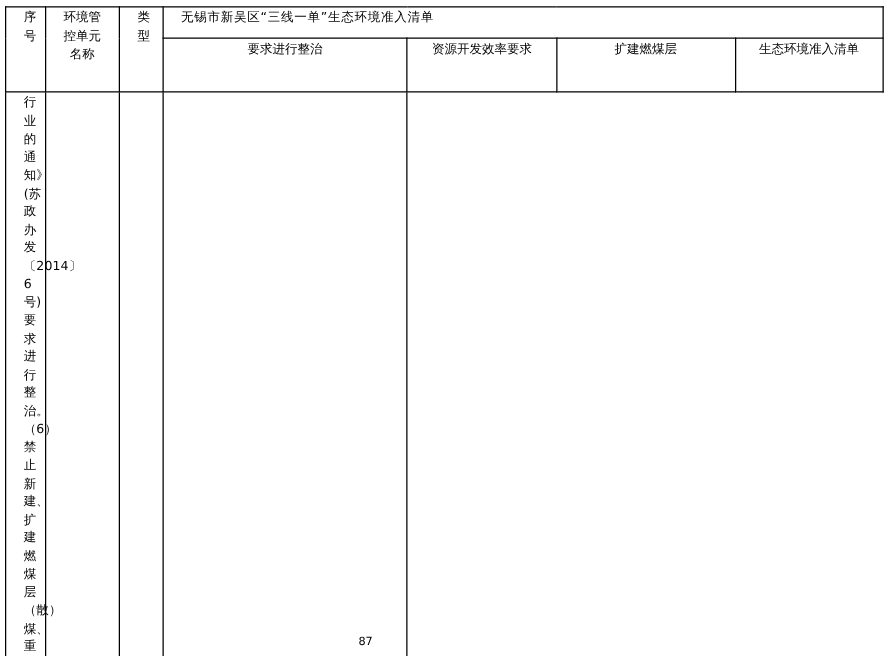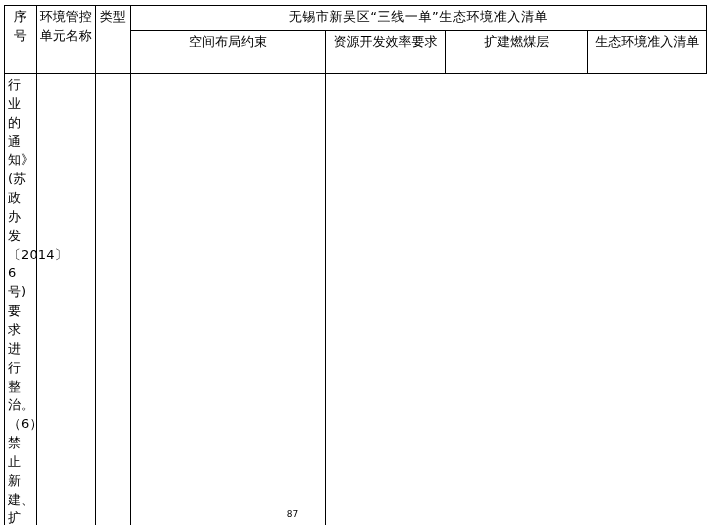--- a/index.html
+++ b/index.html
@@ -24,29 +24,28 @@
   table.sheet {
     position: absolute;
     left: 4px;
     top: 5px;
     width: 703px;
     border-collapse: collapse;
     table-layout: fixed;
   }
   table.sheet td, table.sheet th {
     border: 1px solid #000000;
-    padding: 2px 3px;
+    padding: 2px 14px;
     vertical-align: top;
     font-weight: normal;
-    font-size: 13px;
+    font-size: 10px;
     line-height: 1.45;
   }
   
   .hdr-title {
-    text-align: center;
     vertical-align: middle;
     font-size: 11px;
     font-weight: bold;
     letter-spacing: 0.6px;
     height: 20px;
   }
   .hdr-cell {
     text-align: center;
     vertical-align: middle;
     font-size: 9.5px;
@@ -96,21 +95,21 @@
       <col class="col-res">
     </colgroup>
     <thead>
       <tr>
         <td rowspan="2" class="hdr-cell">序号</td>
         <td rowspan="2" class="hdr-cell">环境管控单元名称</td>
         <td rowspan="2" class="hdr-cell">类型</td>
         <td colspan="4" class="hdr-title">无锡市新吴区“三线一单”生态环境准入清单</td>
       </tr>
       <tr>
-        <td class="hdr-cell">空间布局约束</td>
+        <td class="hdr-cell">要求进行整治</td>
         <td class="hdr-cell">资源开发效率要求</td>
         <td class="hdr-cell">扩建燃煤层</td>
         <td class="hdr-cell">生态环境准入清单</td>
       </tr>
     </thead>
     <tbody>
 
       <tr class="row-cont">
         <td class="body-cell">
           <p class="p">行业的通知》(苏政办发〔2014〕6 号)要求进行整治。</p>

